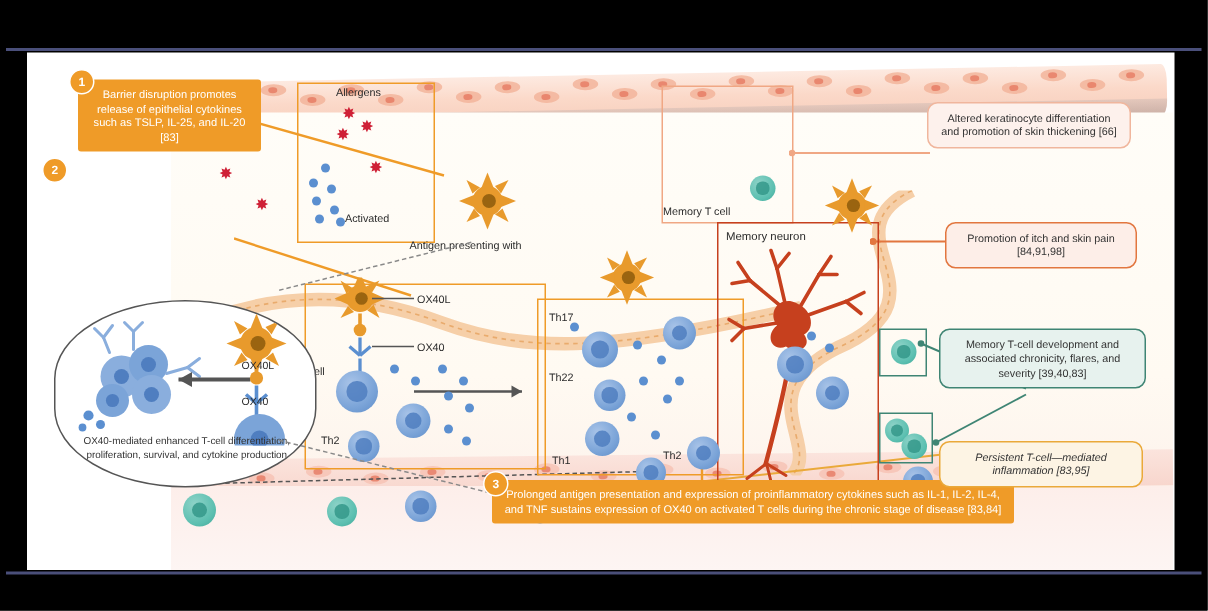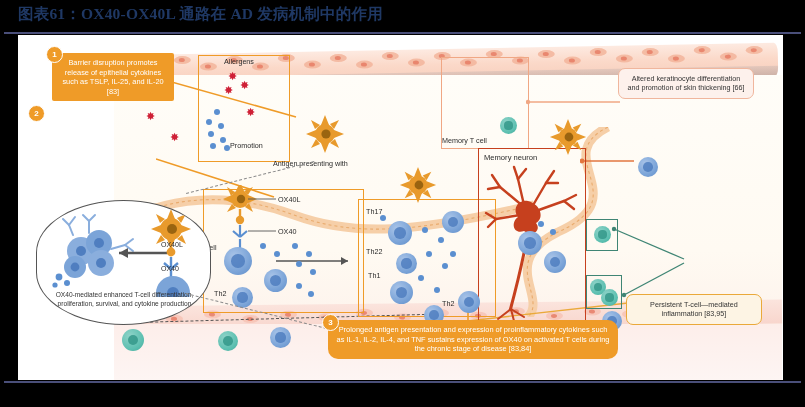--- a/index.html
+++ b/index.html
@@ -116,38 +116,38 @@
     font-size: 8px;
     font-weight: 700;
     line-height: 15px;
     text-align: center;
     z-index: 6;
   }
   #obox1 { left: 34px; top: 18px; width: 122px; }
   #badge1 { left: 28px; top: 11px; }
   #obox2 { left: 16px; top: 76px; width: 130px; }
   #badge2 { left: 10px; top: 70px; }
-  #obox3 { left: 310px; top: 285px; width: 290px; border-radius: 10px; }
+  #obox3 { left: 310px; top: 285px; width: 348px; }
   #badge3 { left: 304px; top: 279px; }
 
   
   .callout {
     position: absolute;
     box-sizing: border-box;
     font-size: 7.2px;
     line-height: 9.4px;
     text-align: center;
     padding: 5px 7px;
     border-radius: 7px;
     color: #333333;
   }
   #co1 { left: 600px; top: 33px; width: 136px; background:#fdf1ec; border:1.1px solid #f0b69d; }
   #co2 { left: 612px; top: 113px; width: 128px; background:#fdeee8; border:1.3px solid #e2763f; }
   #co3 { left: 608px; top: 184px; width: 138px; background:#e7f2ee; border:1.3px solid #3f8574; }
-  #co4 { left: 608px; top: 259px; width: 136px; background:#fdf4e4; border:1.3px solid #eaa93a; }
+  #co4 { left: 608px; top: 259px; width: 136px; background:#fdf4e4; border:1.3px solid #eaa93a;font-style:italic; }
 
   
   .frame { position:absolute; box-sizing:border-box; }
   #frame-allergen { left:180px; top:20px; width:92px; height:107px; border:1.6px solid #ef9b28; }
   #frame-keratin  { left:423px; top:22px; width:88px; height:92px; border:1.4px solid #f0a784; }
   #frame-tcell    { left:185px; top:154px; width:161px; height:124px; border:1.6px solid #ef9b28; }
   #frame-th       { left:340px; top:164px; width:138px; height:118px; border:1.6px solid #ef9b28; }
   #frame-neuron   { left:460px; top:113px; width:108px; height:174px; border:1.8px solid #c6401e; }
   #frame-mem1     { left:568px; top:184px; width:32px; height:32px; border:1.5px solid #3f8574; }
   #frame-mem2     { left:568px; top:240px; width:36px; height:34px; border:1.5px solid #3f8574; }
@@ -204,21 +204,20 @@
     position:absolute; left:8px; top:90px; width:159px;
     font-size:6.6px; line-height:8.6px; text-align:center; color:#333;
   }
   .dash-link { position:absolute; border-top:1.4px dashed #8a8a8a; transform-origin:0 0; }
 </style>
 </head>
 <body>
 
 <div id="page">
 
-  <div id="figure-title">图表61：OX40-OX40L 通路在 AD 发病机制中的作用</div>
   <div class="rule" id="rule-top"></div>
   <div class="rule" id="rule-bottom"></div>
 
   <div id="canvas">
 
     <div class="skin-top">
       <span class="kcell" style="left:6px;top:3px">
           <i></i>
         </span>
       <span class="kcell" style="left:30px;top:8px">
@@ -422,21 +421,21 @@
 
     <span class="cytokine" style="left:196px;top:74px;width:6px;height:6px"></span>
     <span class="cytokine" style="left:188px;top:84px;width:6px;height:6px"></span>
     <span class="cytokine" style="left:200px;top:88px;width:6px;height:6px"></span>
     <span class="cytokine" style="left:190px;top:96px;width:6px;height:6px"></span>
     <span class="cytokine" style="left:202px;top:102px;width:6px;height:6px"></span>
     <span class="cytokine" style="left:192px;top:108px;width:6px;height:6px"></span>
     <span class="cytokine" style="left:206px;top:110px;width:6px;height:6px"></span>
 
     <div class="lab" style="left:206px;top:22px">Allergens</div>
-    <div class="lab" style="left:212px;top:106px">Promotion</div>
+    <div class="lab" style="left:212px;top:106px">Activated</div>
 
     <svg style="position:absolute;left:286px;top:78px" width="42" height="42" viewBox="0 0 42 42">
       <g fill="#e89a2c">
         <circle cx="21" cy="21" r="10"></circle>
         <path d="M21 2 l4 10 -8 0z"></path>
           <path d="M40 21 l-10 4 0 -8z"></path>
         <path d="M21 40 l-4 -10 8 0z"></path>
           <path d="M2 21 l10 -4 0 8z"></path>
         <path d="M35 7 l-5 9 -4 -5z"></path>
           <path d="M7 7 l9 5 -5 4z"></path>
@@ -531,21 +530,21 @@
     <span class="cytokine" style="left:290px;top:256px;width:6px;height:6px"></span>
 
     <div class="lab" style="left:348px;top:172px">Th17</div>
     <span class="tcell" style="left:370px;top:186px;width:24px;height:24px">
         <i></i>
       </span>
     <div class="lab" style="left:348px;top:212px">Th22</div>
     <span class="tcell" style="left:378px;top:218px;width:21px;height:21px">
         <i></i>
       </span>
-    <div class="lab" style="left:350px;top:236px">Th1</div>
+    <div class="lab" style="left:350px;top:267px">Th1</div>
     <span class="tcell" style="left:372px;top:246px;width:23px;height:23px">
         <i></i>
       </span>
     <span class="cytokine" style="left:362px;top:180px;width:6px;height:6px"></span>
     <span class="cytokine" style="left:404px;top:190px;width=6px;height:6px"></span>
     <span class="cytokine" style="left:404px;top:192px;width:6px;height:6px"></span>
     <span class="cytokine" style="left:420px;top:202px;width:6px;height:6px"></span>
     <span class="cytokine" style="left:408px;top:216px;width:6px;height:6px"></span>
     <span class="cytokine" style="left:424px;top:228px;width:6px;height:6px"></span>
     <span class="cytokine" style="left:400px;top:240px;width:6px;height:6px"></span>
@@ -679,16 +678,18 @@
 
     <div class="obox" id="obox1">Barrier disruption promotes release of epithelial cytokines such as TSLP, IL-25, and IL-20 [83]</div>
     <div class="badge" id="badge1">1</div>
 
     <div class="badge" id="badge2">2</div>
 
     <div class="obox" id="obox3">Prolonged antigen presentation and expression of proinflammatory cytokines such as IL-1, IL-2, IL-4, and TNF sustains expression of OX40 on activated T cells during the chronic stage of disease [83,84]</div>
     <div class="badge" id="badge3">3</div>
 
     <div class="callout" id="co1">Altered keratinocyte differentiation and promotion of skin thickening [66]</div>
+    <div class="callout" id="co2">Promotion of itch and skin pain [84,91,98]</div>
+    <div class="callout" id="co3">Memory T-cell development and associated chronicity, flares, and severity [39,40,83]</div>
     <div class="callout" id="co4">Persistent T-cell—mediated inflammation [83,95]</div>
 
   </div>
 </div>
 
 </body></html>

